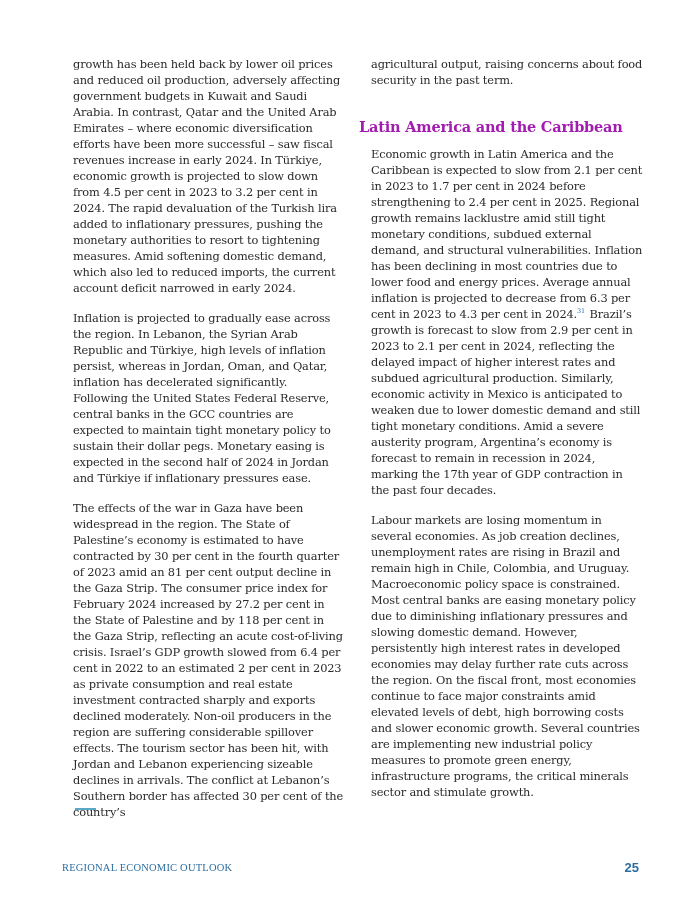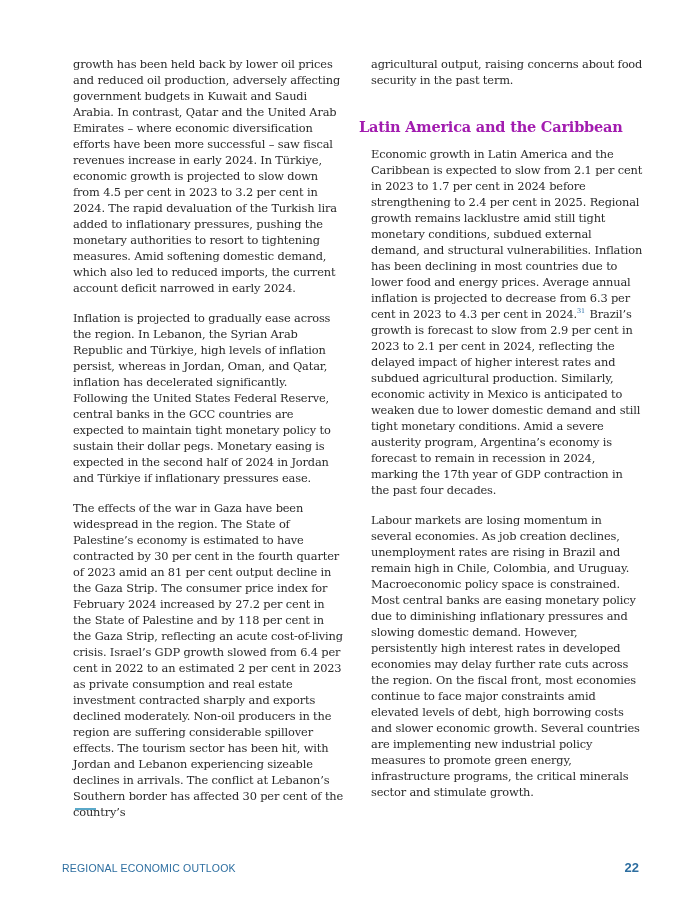--- a/index.html
+++ b/index.html
@@ -21,21 +21,21 @@
     font-weight: bold;
     font-size: 14.5px;
     color: #a21caf;
     margin: 30px 0 11px 0;
     letter-spacing: -0.2px;
   }
   sup.fn { color: #2a6fa8; font-size: 6.5px; vertical-align: 5px; line-height: 0; margin-right: 1px; }
   .footnote-rule { position: absolute; left: 75px; top: 808px; width: 21px; height: 2px; background: #5aa8c8; }
   .footnote { position: absolute; left: 62px; top: 816px; font-family: "Liberation Sans", sans-serif; font-size: 7.6px; color: #555; }
   .footnote .num { margin-right: 6px; }
-  .footer-title { position: absolute; left: 62px; top: 862px; font-family: Liberation Sans, sans-serif; font-size: 10.5px; color: #2d6ea0; letter-spacing: 0.2px; }
+  .footer-title { position: absolute; left: 62px; top: 862px; font-family: Liberation Serif, serif; font-size: 10.5px; color: #2d6ea0; letter-spacing: 0.2px; }
   .page-num { position: absolute; right: 61px; top: 860px; font-family: "Liberation Sans", sans-serif; font-weight: bold; font-size: 13px; color: #2d6ea0; }
 </style>
 </head>
 <body>
 
 <div class="page">
 
   <div class="col col-left">
     <p class="body">growth has been held back by lower oil prices and reduced oil production, adversely affecting government budgets in Kuwait and Saudi Arabia. In contrast, Qatar and the United Arab Emirates – where economic diversification efforts have been more successful – saw fiscal revenues increase in early 2024. In Türkiye, economic growth is projected to slow down from 4.5 per cent in 2023 to 3.2 per cent in 2024. The rapid devaluation of the Turkish lira added to inflationary pressures, pushing the monetary authorities to resort to tightening measures. Amid softening domestic demand, which also led to reduced imports, the current account deficit narrowed in early 2024.</p>
     <p class="body">Inflation is projected to gradually ease across the region. In Lebanon, the Syrian Arab Republic and Türkiye, high levels of inflation persist, whereas in Jordan, Oman, and Qatar, inflation has decelerated significantly. Following the United States Federal Reserve, central banks in the GCC countries are expected to maintain tight monetary policy to sustain their dollar pegs. Monetary easing is expected in the second half of 2024 in Jordan and Türkiye if inflationary pressures ease.</p>
@@ -45,14 +45,14 @@
   <div class="col col-right">
     <p class="body">agricultural output, raising concerns about food security in the past term.</p>
     <h2 class="sec">Latin America and the Caribbean</h2>
     <p class="body"><span>Economic growth in Latin America and the Caribbean is expected to slow from 2.1 per cent in 2023 to 1.7 per cent in 2024 before strengthening to 2.4 per cent in 2025. Regional growth remains lacklustre amid still tight monetary conditions, subdued external demand, and structural vulnerabilities. Inflation has been declining in most countries due to lower food and energy prices. Average annual inflation is projected to decrease from 6.3 per cent in 2023 to 4.3 per cent in 2024.</span><sup class="fn">31</sup><span> Brazil’s growth is forecast to slow from 2.9 per cent in 2023 to 2.1 per cent in 2024, reflecting the delayed impact of higher interest rates and subdued agricultural production. Similarly, economic activity in Mexico is anticipated to weaken due to lower domestic demand and still tight monetary conditions. Amid a severe austerity program, Argentina’s economy is forecast to remain in recession in 2024, marking the 17th year of GDP contraction in the past four decades.</span></p>
     <p class="body">Labour markets are losing momentum in several economies. As job creation declines, unemployment rates are rising in Brazil and remain high in Chile, Colombia, and Uruguay. Macroeconomic policy space is constrained. Most central banks are easing monetary policy due to diminishing inflationary pressures and slowing domestic demand. However, persistently high interest rates in developed economies may delay further rate cuts across the region. On the fiscal front, most economies continue to face major constraints amid elevated levels of debt, high borrowing costs and slower economic growth. Several countries are implementing new industrial policy measures to promote green energy, infrastructure programs, the critical minerals sector and stimulate growth.</p>
   </div>
 
   <div class="footnote-rule"></div>
 
   <div class="footer-title">REGIONAL ECONOMIC OUTLOOK</div>
-  <div class="page-num">22</div>
+  <div class="page-num">25</div>
 </div>
 
 </body></html>

